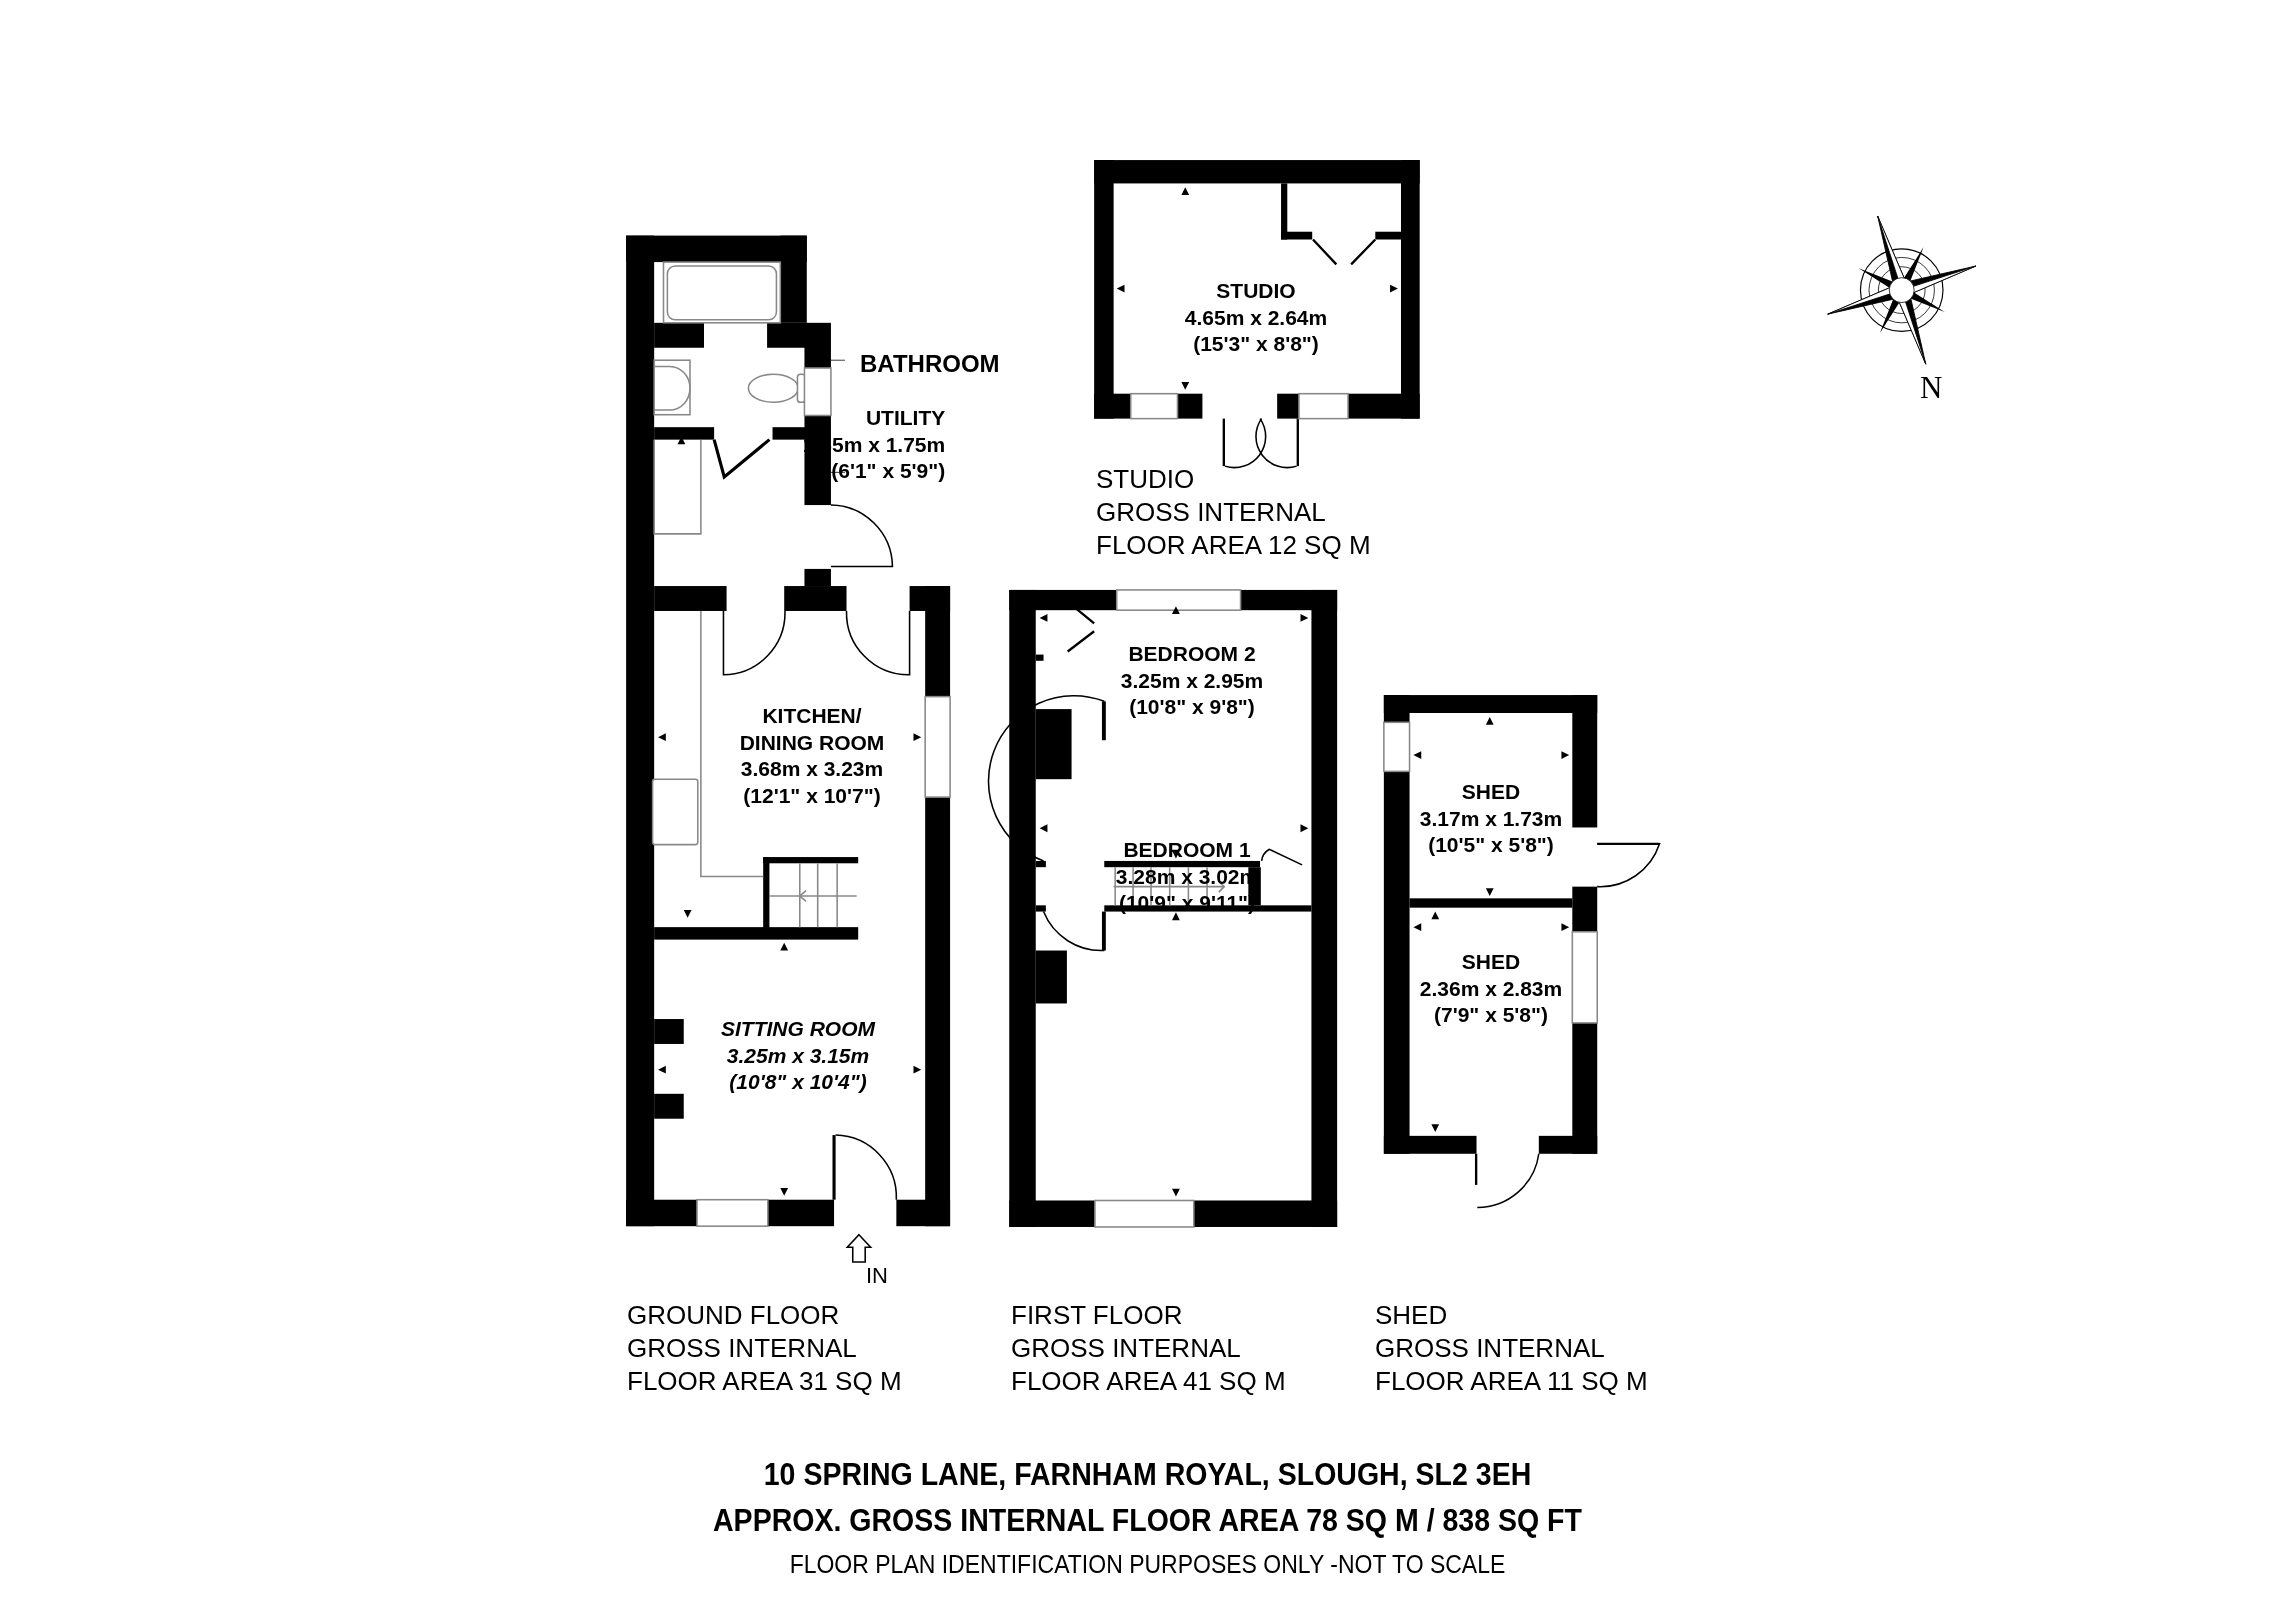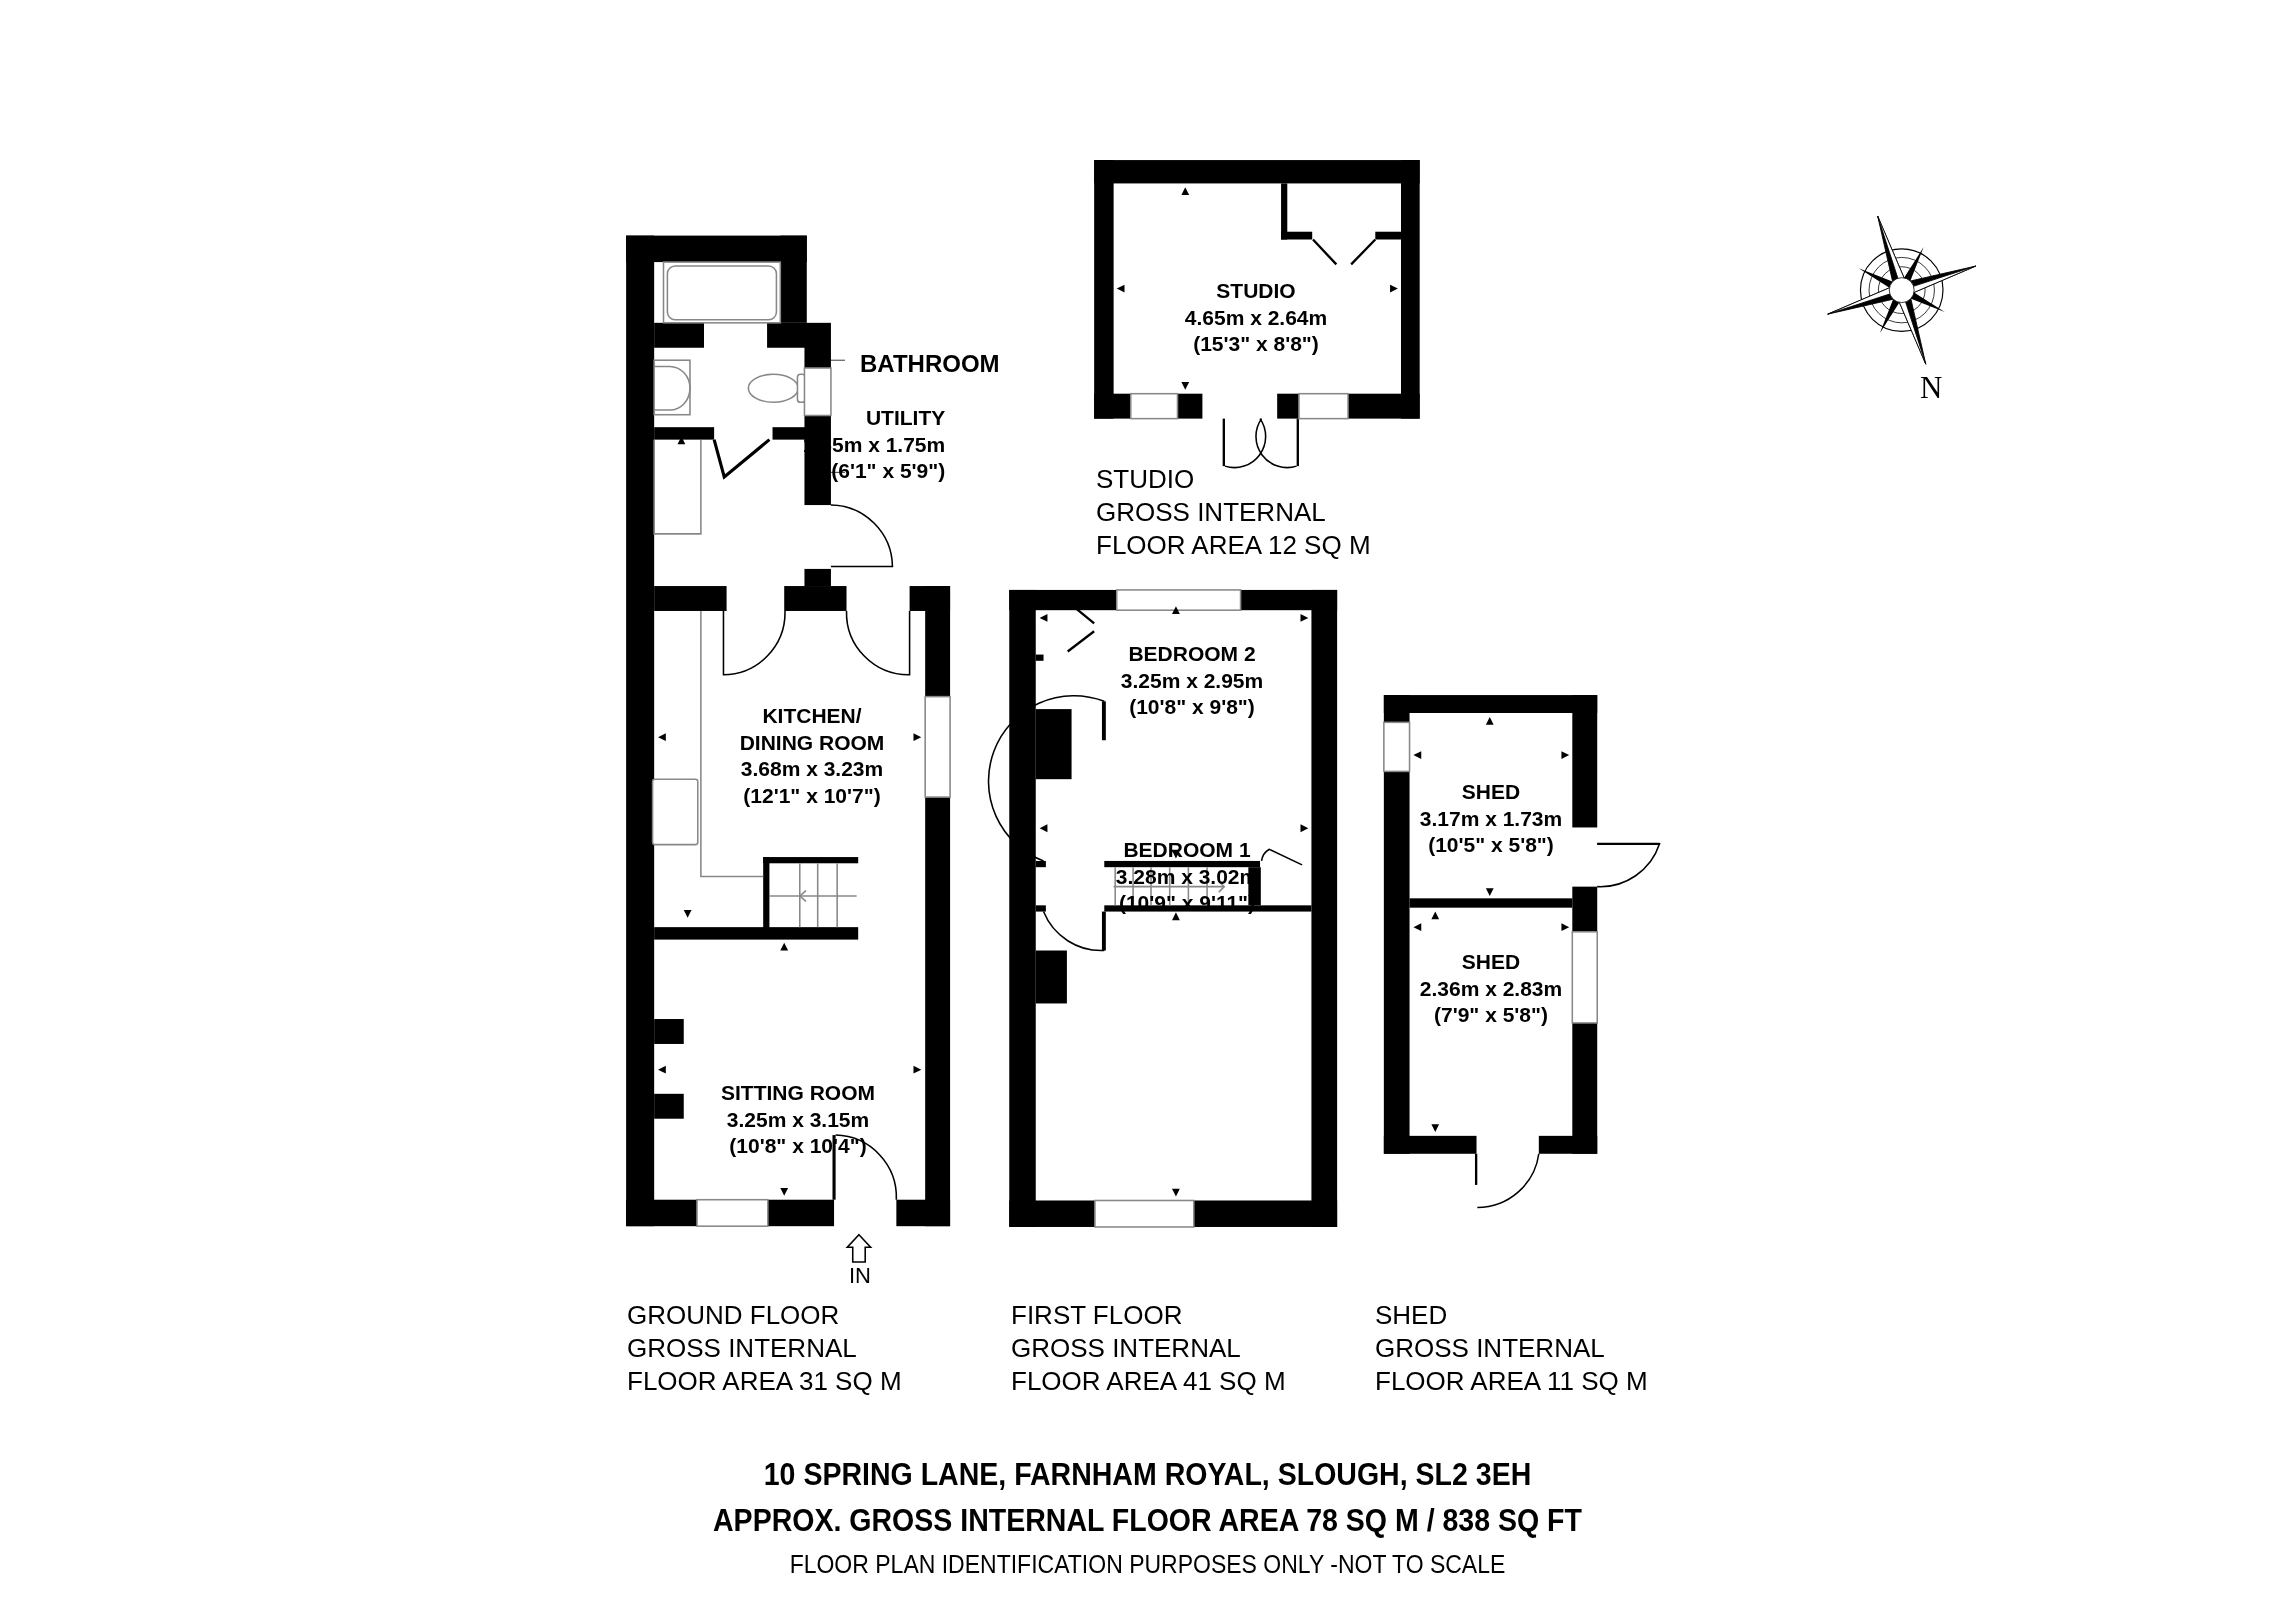--- a/index.html
+++ b/index.html
@@ -5,21 +5,21 @@
   html, body { margin: 0; padding: 0; background: #ffffff; }
   body { width: 2295px; height: 1623px; position: relative; overflow: hidden; font-family: "Liberation Sans", sans-serif; color: #000; }
   svg.plan { position: absolute; left: 0; top: 0; width: 2295px; height: 1623px; }
   .room-label { position: absolute; text-align: center; font-family: "Liberation Sans", sans-serif; font-weight: bold; font-size: 21px; line-height: 26.5px; color: #000; white-space: nowrap; transform: translateX(-50%); }
   .floor-caption { position: absolute; font-family: "Liberation Sans", sans-serif; font-size: 26px; line-height: 33px; color: #000; white-space: nowrap; }
   .footer { position: absolute; left: 0; width: 2295px; text-align: center; font-family: "Liberation Sans", sans-serif; color: #000; white-space: nowrap; }
   .footer.addr { top: 1457px; font-size: 31px; font-weight: bold; transform: scaleX(0.92); }
   .footer.area { top: 1503px; font-size: 31px; font-weight: bold; transform: scaleX(0.92); }
   .footer.note { top: 1550px; font-size: 25px; transform: scaleX(0.92); }
   .side-label { position: absolute; font-family: "Liberation Sans", sans-serif; font-weight: bold; font-size: 24px; white-space: nowrap; }
-  .in-label { position: absolute; font-family: "Liberation Sans", sans-serif; font-size: 22px; }
+  .in-label { position: absolute; font-family: "Liberation Sans", sans-serif; font-size: 22px; margin-left: 17px; }
   .north { position: absolute; font-family: "Liberation Serif", serif; font-size: 31px; }
 </style>
 </head>
 <body>
 
 <svg class="plan" viewBox="0 0 2947 2083" xmlns="http://www.w3.org/2000/svg">
   <defs>
     <marker id="arr" viewBox="0 0 10 10" refX="5" refY="5" markerWidth="4" markerHeight="4" orient="auto">
         <path d="M0,0 L10,5 L0,10 z" fill="#000"></path>
       </marker>
@@ -256,21 +256,21 @@
   <div>(6'1" x 5'9")</div>
 </div>
 
 <div class="room-label" style="left:812px; top:703px;">
   <div>KITCHEN/</div>
   <div>DINING ROOM</div>
   <div>3.68m x 3.23m</div>
   <div>(12'1" x 10'7")</div>
 </div>
 
-<div class="room-label" style="left:798px; top:1080px;">
+<div class="room-label" style="left:798px; top:1016px;font-style:italic;">
   <div>SITTING ROOM</div>
   <div>3.25m x 3.15m</div>
   <div>(10'8" x 10'4")</div>
 </div>
 
 <div class="room-label" style="left:1192px; top:641px;">
   <div>BEDROOM 2</div>
   <div>3.25m x 2.95m</div>
   <div>(10'8" x 9'8")</div>
 </div>

